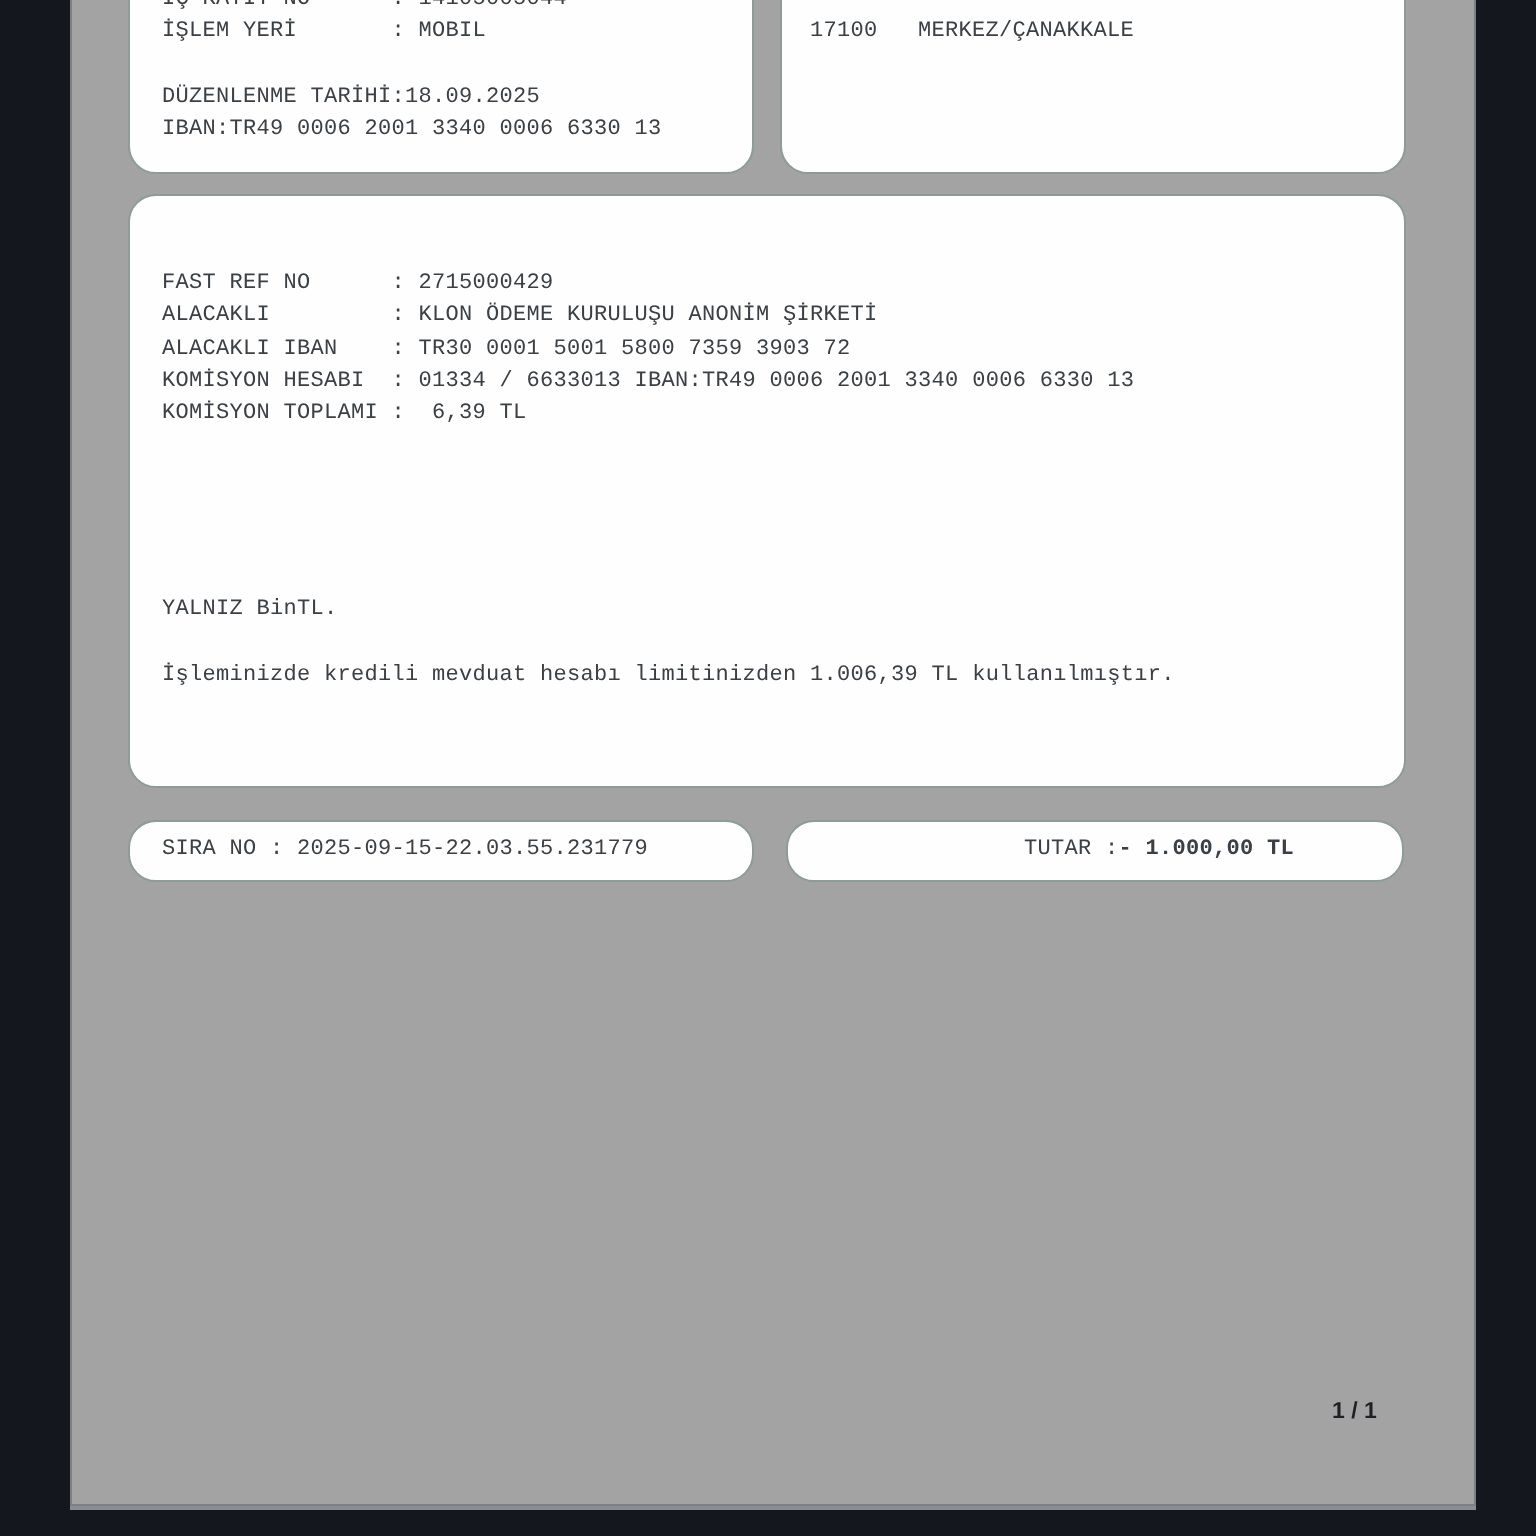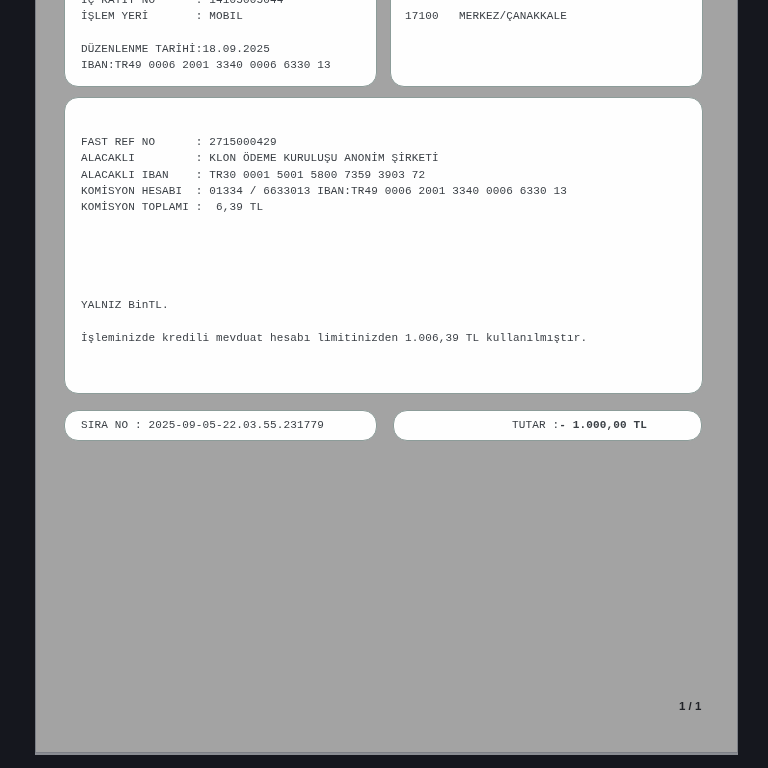--- a/index.html
+++ b/index.html
@@ -35,21 +35,20 @@
   .box-detail{left:28px;top:97px;width:639px;height:297px;padding:36px 0 0 16px;}
   .box-sira{left:28px;top:410px;width:313px;height:31px;display:flex;align-items:center;padding:0 0 0 16px;}
   .box-tutar{left:357px;top:410px;width:309px;height:31px;display:flex;align-items:center;justify-content:flex-end;padding:0 16px;}
   .box-tutar .tline{height:auto;}
   .tutar-value{margin-right:38px;font-weight:bold;}
   .page-indicator{
     position:absolute;left:630px;top:700px;
     font-family:"Liberation Sans","DejaVu Sans",sans-serif;
     font-weight:bold;font-size:11.5px;color:#1f2126;
     white-space:pre;
-    margin-left:13px;
   }
 </style>
 </head>
 <body>
 
 <div class="paper">
 
   <div class="rbox box-top-left">
     <div class="tline">İÇ KAYIT NO      : 14105005044</div>
     <div class="tline">İŞLEM YERİ       : MOBIL</div>
@@ -73,21 +72,21 @@
     <div class="tline"></div>
     <div class="tline"></div>
     <div class="tline"></div>
     <div class="tline"></div>
     <div class="tline">YALNIZ BinTL.</div>
     <div class="tline"></div>
     <div class="tline">İşleminizde kredili mevduat hesabı limitinizden 1.006,39 TL kullanılmıştır.</div>
   </div>
 
   <div class="rbox box-sira">
-    <div class="tline">SIRA NO : 2025-09-05-22.03.55.231779</div>
+    <div class="tline">SIRA NO : 2025-09-15-22.03.55.231779</div>
   </div>
 
   <div class="rbox box-tutar">
     <div class="tline">TUTAR :</div>
     <div class="tline tutar-value">- 1.000,00 TL</div>
   </div>
 
   <div class="page-indicator">1 / 1</div>
 
 </div>

